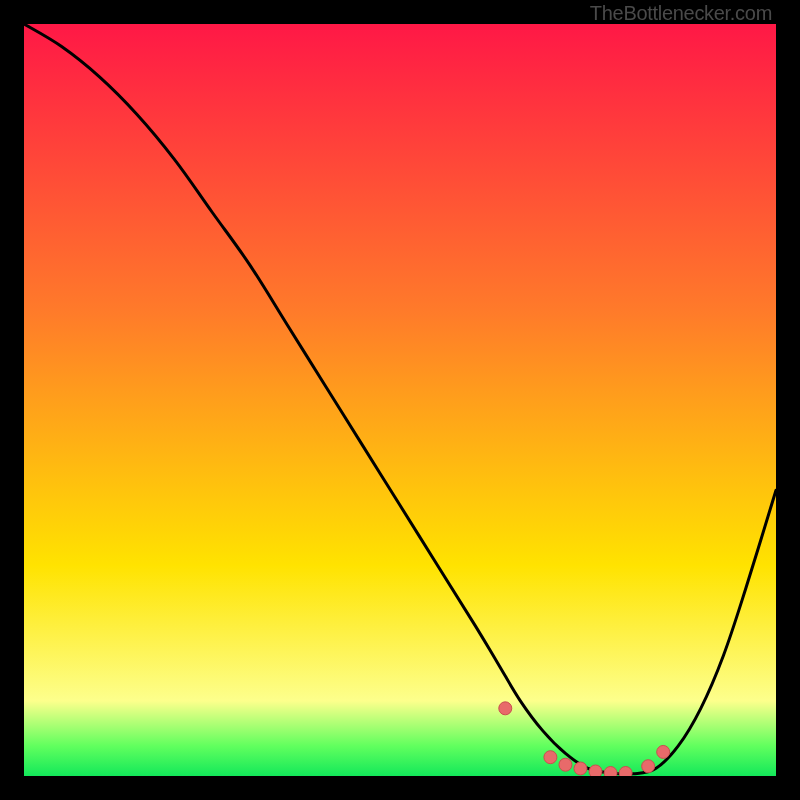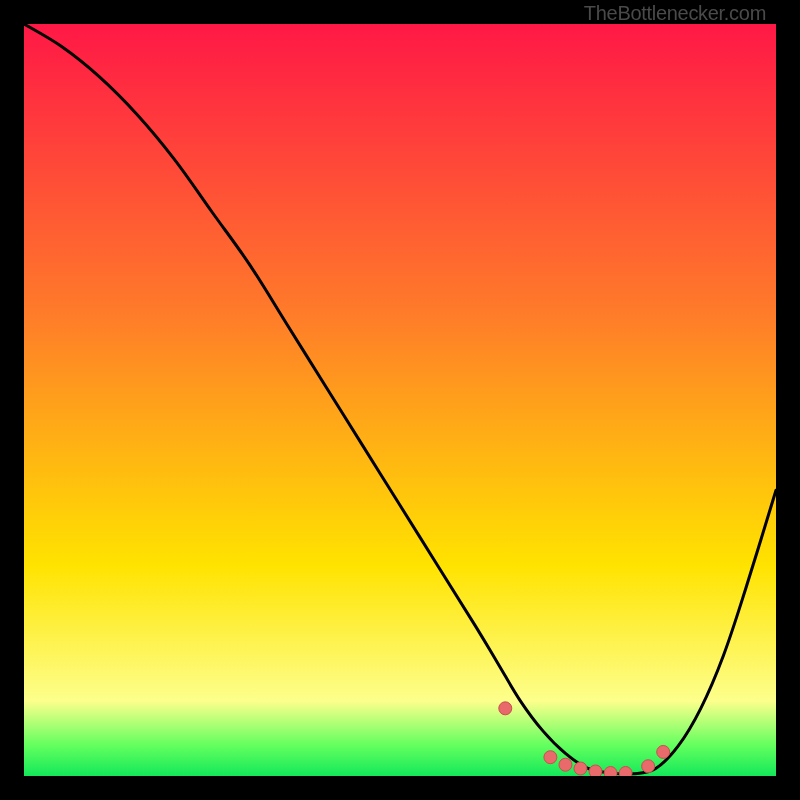--- a/index.html
+++ b/index.html
@@ -13,21 +13,21 @@
   }
   .frame {
     position: relative;
     width: 800px;
     height: 800px;
     background: #000;
   }
   .watermark {
     position: absolute;
     top: 2px;
-    right: 34px;
+    right: 28px;
     color: #4a4a4a;
     font-size: 20px;
     font-weight: 500;
     letter-spacing: -0.3px;
     z-index: 3;
   }
   .plot-outer {
     position: absolute;
     left: 24px;
     top: 24px;

